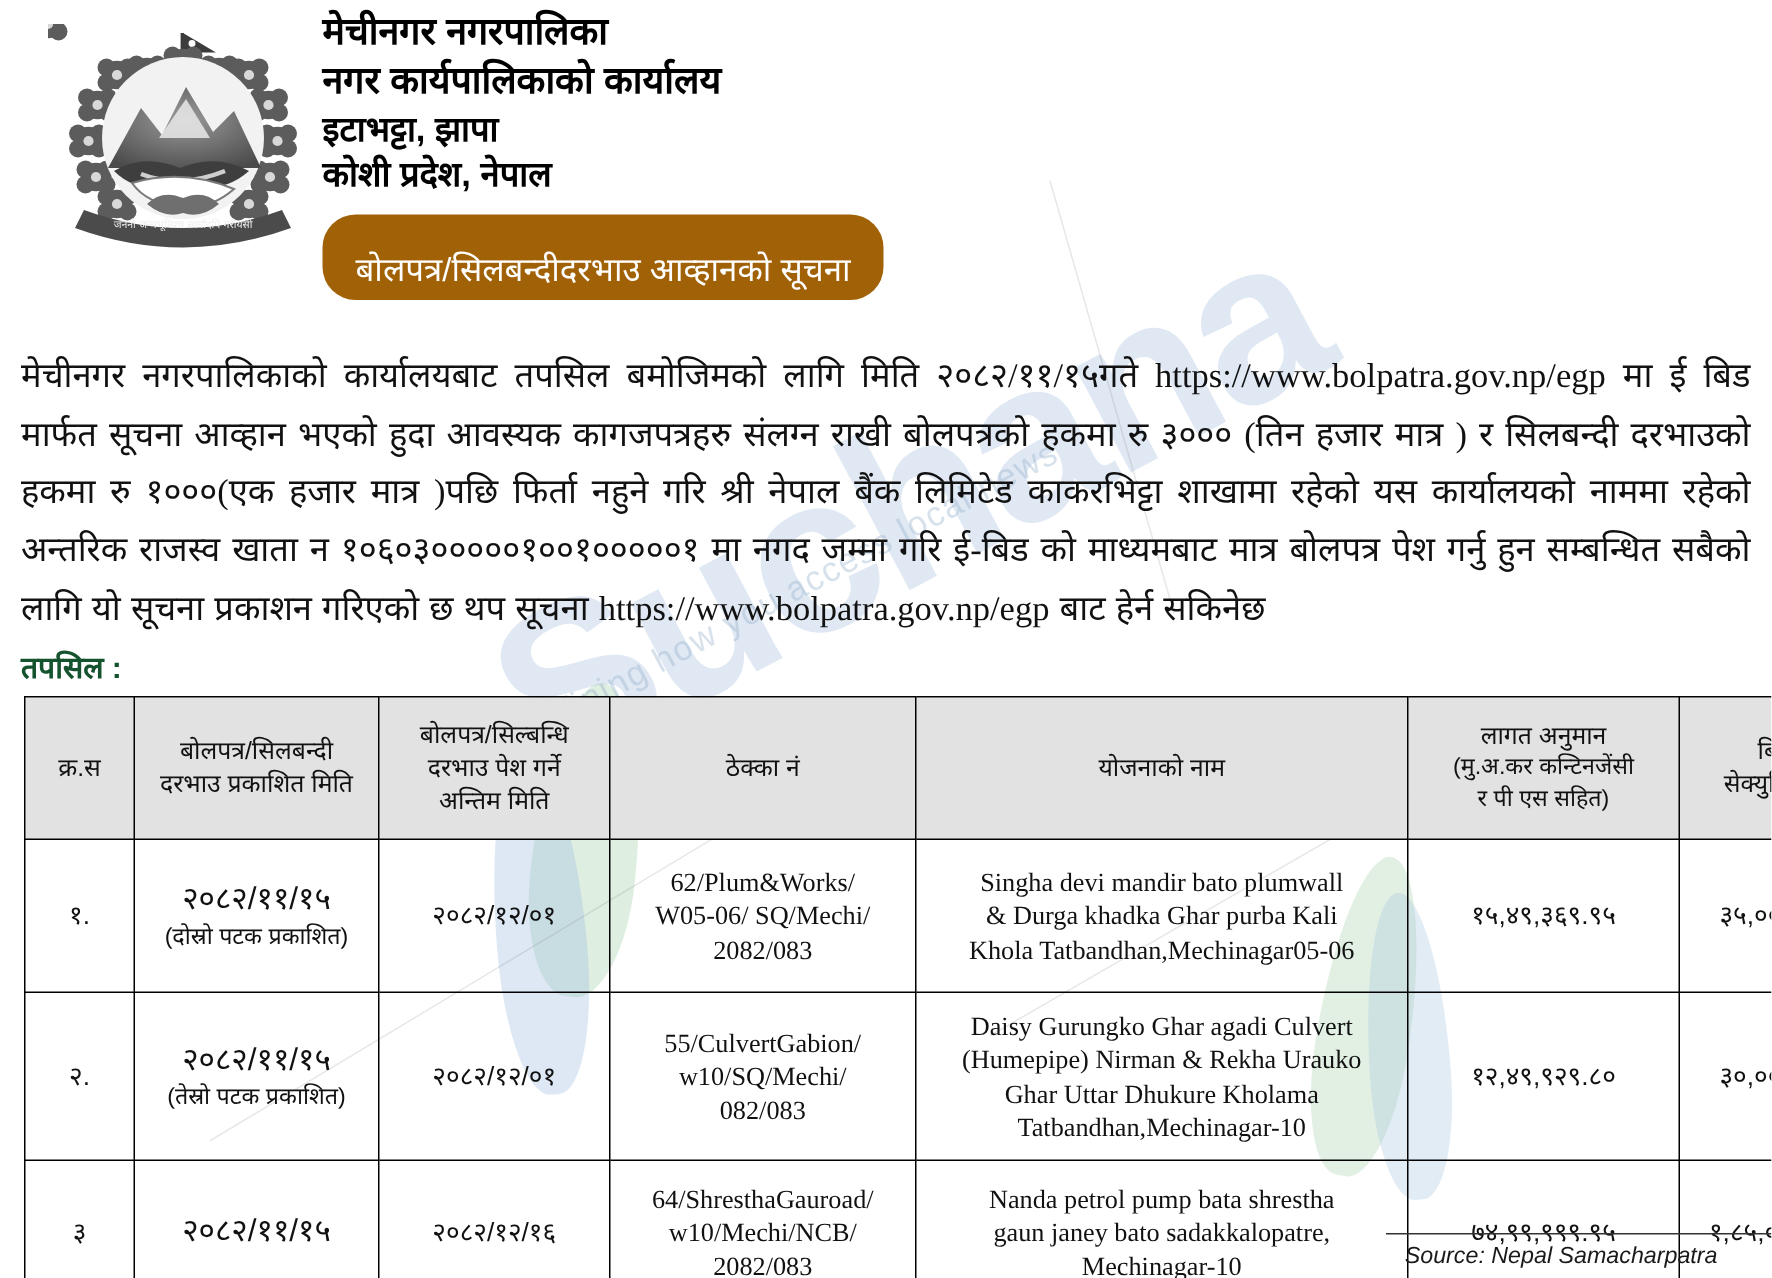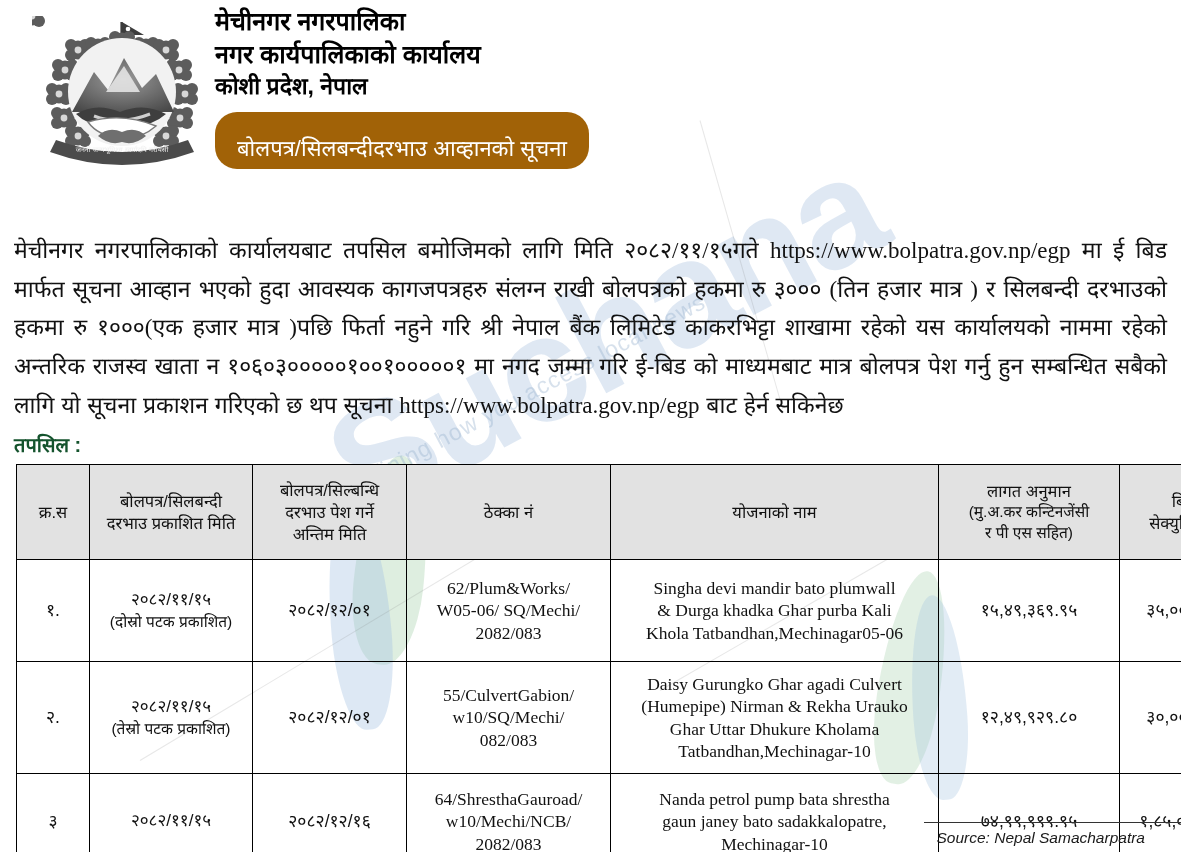--- a/index.html
+++ b/index.html
@@ -196,21 +196,21 @@
   .c-sn   { width: 62px; }
   .c-pub  { width: 152px; }
   .c-due  { width: 143px; }
   .c-cno  { width: 193px; }
   .c-name { width: 317px; }
   .c-est  { width: 170px; }
   .c-bid  { width: 116px; }
 
   .np {
     font-family: "Liberation Sans", "DejaVu Sans", sans-serif;
-    font-size: 17px;
+    font-size: 21px;
     line-height: 1.35;
   }
   .np-sub {
     font-family: "Liberation Sans", "DejaVu Sans", sans-serif;
     font-size: 15.5px;
   }
   .lat {
     font-family: "Liberation Serif", "DejaVu Serif", serif;
     font-size: 17.5px;
     line-height: 1.28;
@@ -321,20 +321,21 @@
           <path d="M66 120 q10 -10 24 -4 q14 -6 24 4 q-12 10 -24 6 q-12 4 -24 -6 z" fill="#6f6f6f"></path>
 
           <path d="M24 124 q66 24 132 0 l6 12 q-72 26 -144 0 z" fill="#4b4b4b"></path>
           <text x="90" y="136" font-family="DejaVu Sans, sans-serif" font-size="7" fill="#efefef" text-anchor="middle">जननी जन्मभूमिश्च स्वर्गादपि गरीयसी</text>
         </svg>
       </div>
 
       <div class="head-text">
         <div class="head-line hl1">मेचीनगर नगरपालिका</div>
         <div class="head-line hl2">नगर कार्यपालिकाको कार्यालय</div>
+        <div class="head-line hl3">इटाभट्टा, झापा</div>
         <div class="head-line hl4">कोशी प्रदेश, नेपाल</div>
         <div>
           <span class="pill">बोलपत्र/सिलबन्दीदरभाउ आव्हानको सूचना</span>
         </div>
       </div>
     </div>
 
     <div class="body-para">मेचीनगर नगरपालिकाको कार्यालयबाट तपसिल बमोजिमको लागि  मिति २०८२/११/१५गते https://www.bolpatra.gov.np/egp मा  ई बिड मार्फत सूचना आव्हान भएको हुदा आवस्यक कागजपत्रहरु संलग्न राखी बोलपत्रको हकमा रु ३००० (तिन  हजार मात्र ) र सिलबन्दी दरभाउको हकमा रु १०००(एक हजार मात्र )पछि फिर्ता नहुने गरि श्री नेपाल बैंक लिमिटेड काकरभिट्टा शाखामा रहेको यस कार्यालयको नाममा रहेको अन्तरिक राजस्व खाता न १०६०३०००००१००१०००००१ मा नगद जम्मा गरि ई-बिड को माध्यमबाट मात्र बोलपत्र पेश गर्नु हुन सम्बन्धित सबैको लागि यो सूचना प्रकाशन गरिएको छ थप सूचना https://www.bolpatra.gov.np/egp बाट हेर्न सकिनेछ</div>
 
     <div class="tapasil">तपसिल :</div>

